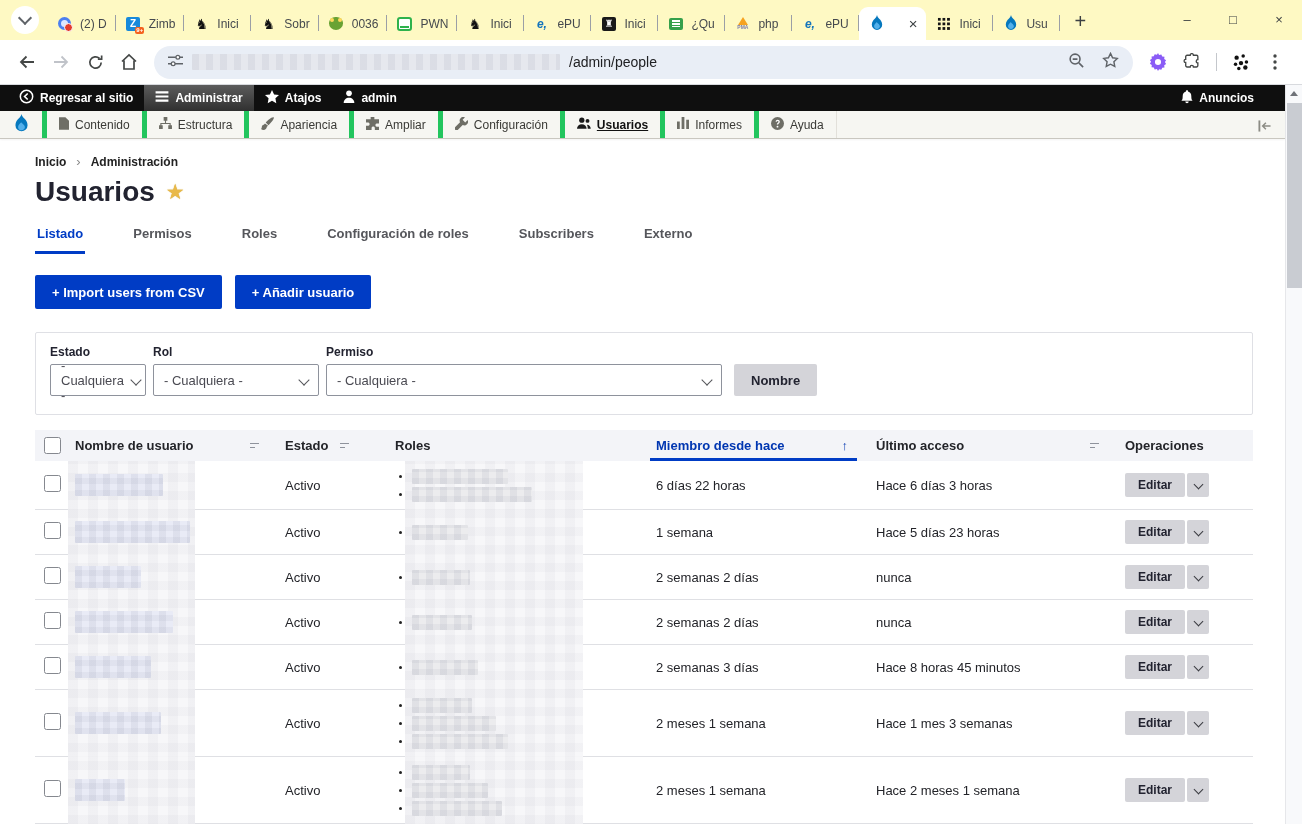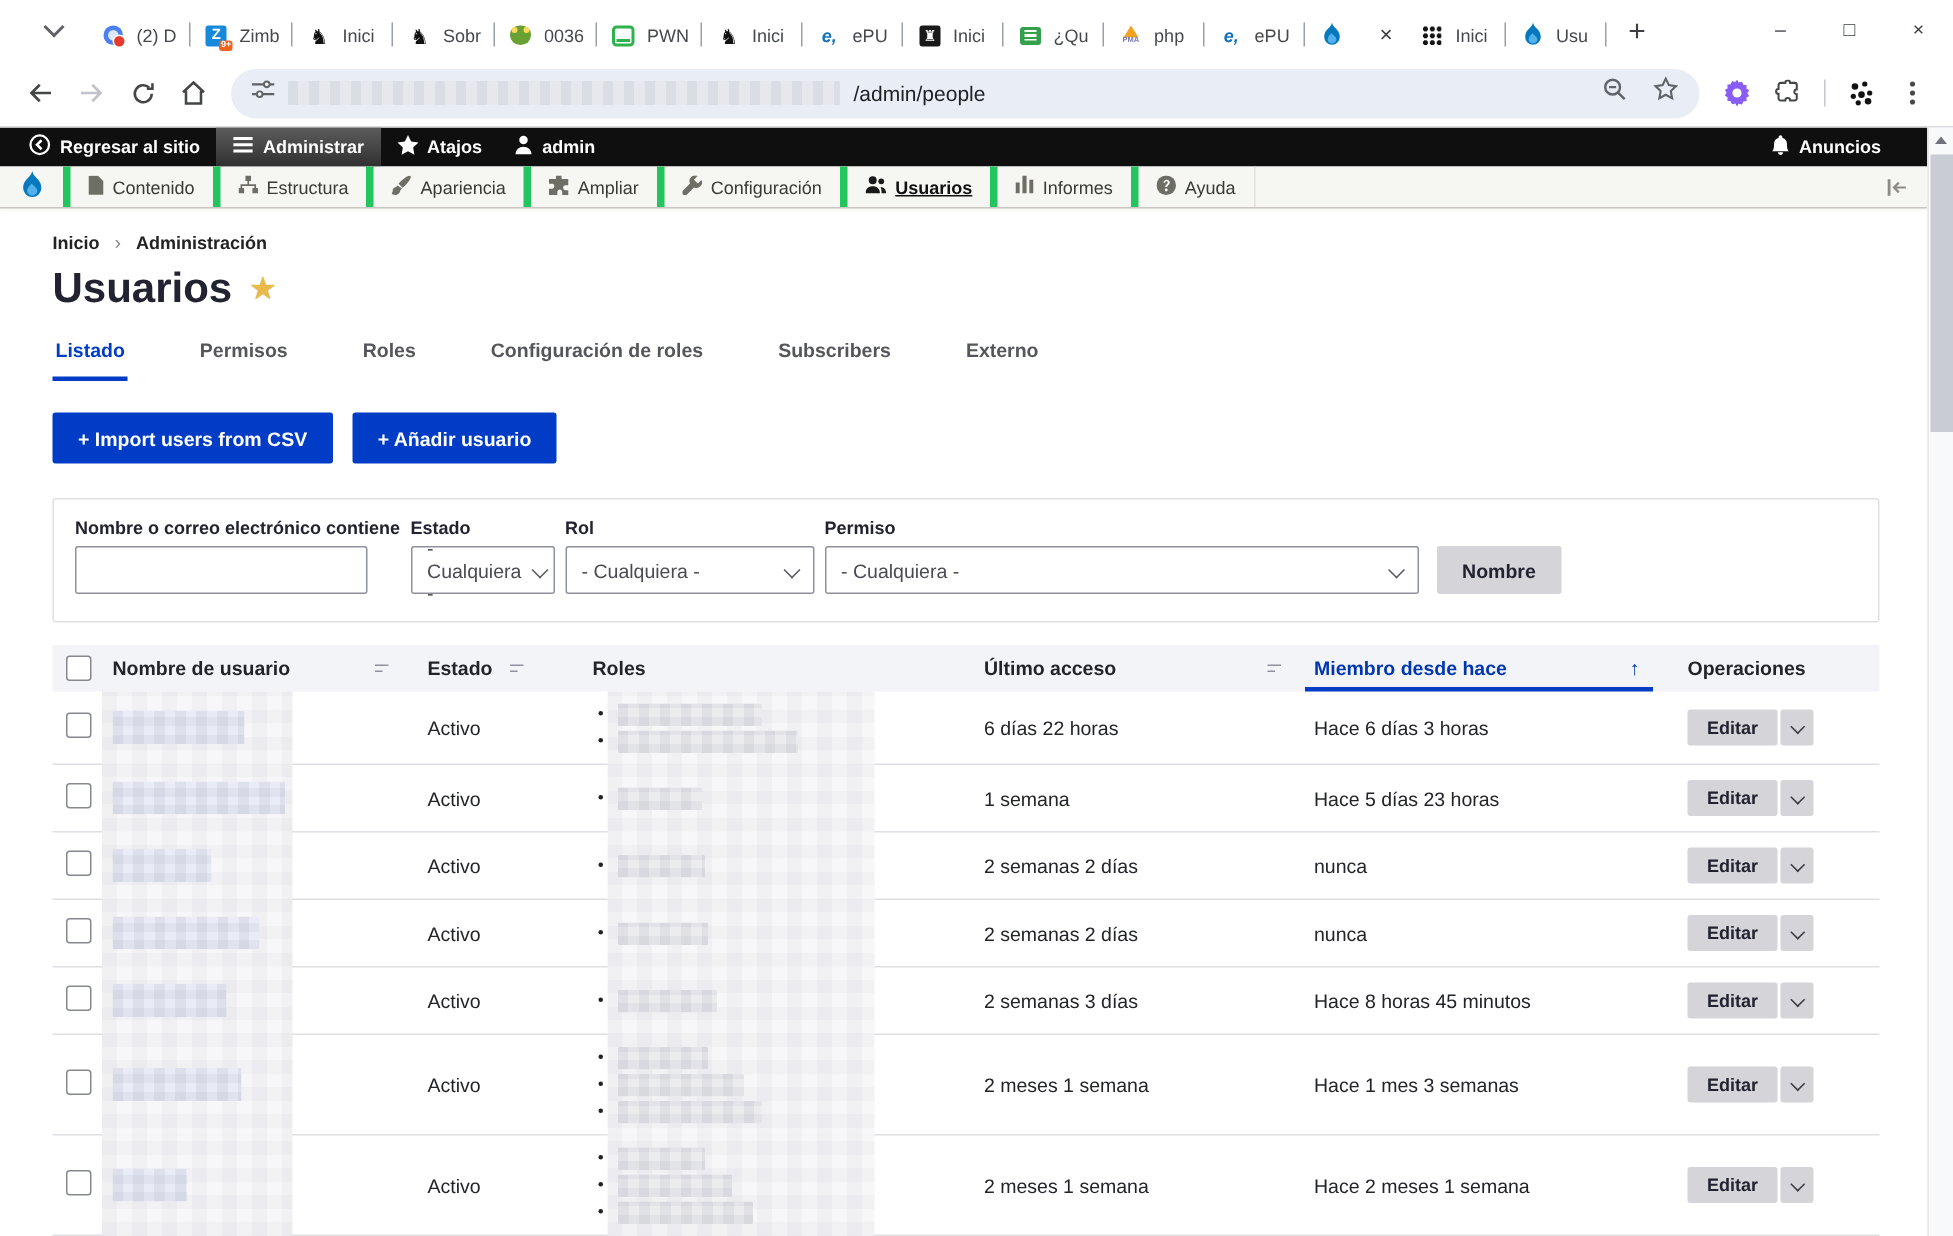--- a/index.html
+++ b/index.html
@@ -1,19 +1,19 @@
 <!DOCTYPE html>
 <html><head>
 <meta charset="utf-8">
 <style>
   html,body{margin:0;padding:0}
   .window{position:relative;width:1302px;height:824px;overflow:hidden;background:#dee1e6;font-family:"Liberation Sans",sans-serif;-webkit-font-smoothing:antialiased}
 
   
-  .tabstrip{height:40px;display:flex;align-items:flex-start;background:#ffffff;padding-left:20px}
+  .tabstrip{height:40px;display:flex;align-items:flex-start;background:#fef9c3;padding-left:9px}
   .tabsearch{width:28px;height:28px;border-radius:50%;background:#fff;display:flex;align-items:center;justify-content:center;margin:6px 8px 0 2px}
   .chevd{width:8px;height:8px;border-right:2px solid #5f6368;border-bottom:2px solid #5f6368;transform:rotate(45deg);margin-top:-4px}
   .tab{position:relative;flex:0 0 67px;box-sizing:border-box;height:33px;margin-top:7px;display:flex;align-items:center;gap:7px;padding:0 9px;font-size:12px;color:#45494e}
   .tab:not(.active)::after{content:"";position:absolute;right:0;top:8px;width:1px;height:16px;background:#9b9fa6}
   .tab.active{background:#fff;border-radius:9px 9px 0 0;justify-content:space-between}
   .tab.active::after{display:none}
   .tablabel{overflow:hidden;white-space:nowrap;flex:1}
   .tabclose{font-size:15px;color:#3c4043}
   .newtab{font-size:20px;color:#3c4043;margin:7px 0 0 6px;width:28px;height:28px;display:flex;align-items:center;justify-content:center}
   .wctrl{margin-left:auto;display:flex;align-items:center;height:38px}
@@ -461,24 +461,20 @@
         </div>
 
       <div class="actions">
         <button class="btn-primary">+ Import users from CSV</button>
         <button class="btn-primary">+ Añadir usuario</button>
       </div>
 
       <div class="filterbox">
         <div class="frow">
           <div class="fgroup">
-            <span class="flabel">Nombre o correo electrónico contiene</span>
-            <input class="txtinput" value="" style="">
-          </div>
-          <div class="fgroup">
             <span class="flabel">Estado</span>
             <div class="select sel-estado">
               <span>- Cualquiera -</span>
               <span class="chev"></span>
             </div>
           </div>
           <div class="fgroup">
             <span class="flabel">Rol</span>
             <div class="select sel-rol">
               <span>- Cualquiera -</span>
@@ -505,27 +501,27 @@
               <span>Nombre de usuario</span>
               <span class="sorticon"></span>
             </div>
           <div class="th th-estado">
               <span>Estado</span>
               <span class="sorticon"></span>
             </div>
           <div class="th th-roles">
               <span>Roles</span>
             </div>
+          <div class="th th-member">
+              <span>Miembro desde hace</span>
+              <span class="uparrow">↑</span>
+            </div>
           <div class="th th-last">
               <span>Último acceso</span>
               <span class="sorticon"></span>
-            </div>
-          <div class="th th-member">
-              <span>Miembro desde hace</span>
-              <span class="uparrow">↑</span>
             </div>
           <div class="th th-ops">
               <span>Operaciones</span>
             </div>
         </div>
         <div class="tbody" id="tbody">
           <div class="strip strip-names"></div>
           <div class="strip strip-roles"></div>
         <div class="trow" style="min-height: 48px;">
               <div class="td cbcell"><span class="cb"></span></div>

